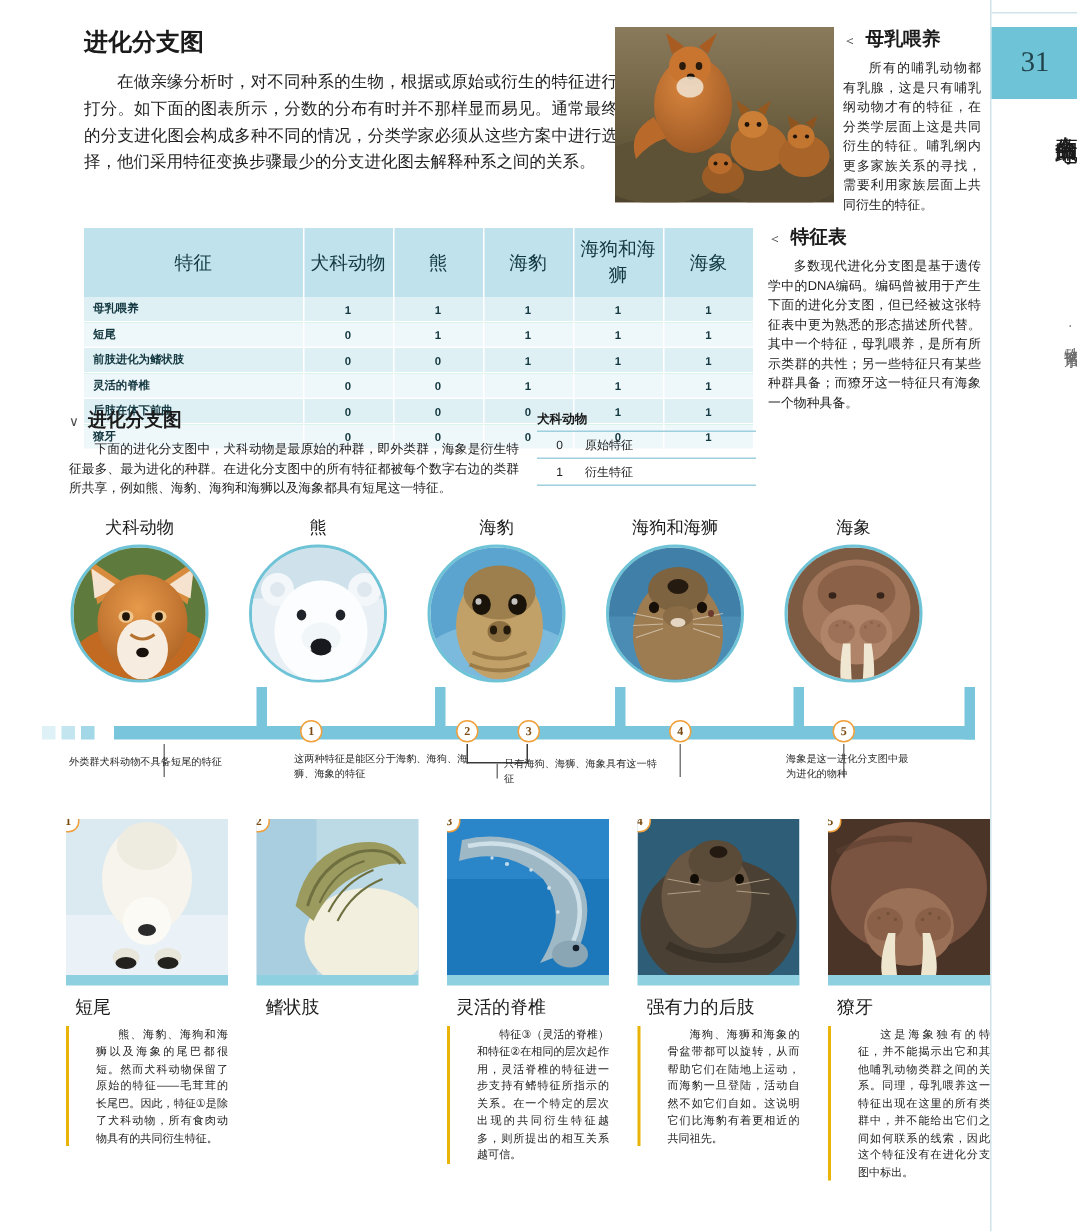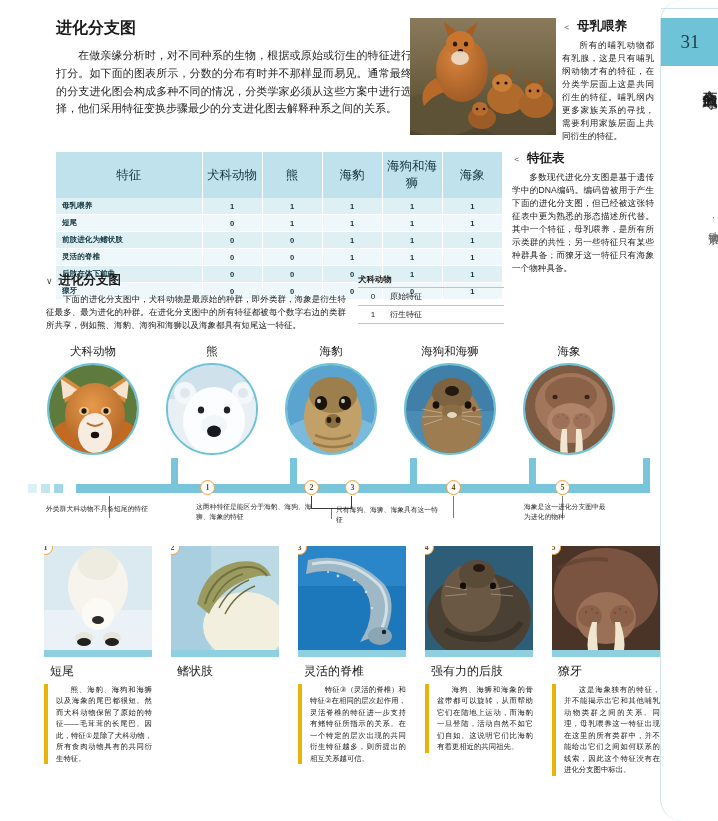--- a/index.html
+++ b/index.html
@@ -9,21 +9,21 @@
     background: #ffffff;
     font-family: "Liberation Sans", "DejaVu Sans", sans-serif;
     color: #1b1b1b;
     overflow: hidden;
     position: relative;
   }
 
   
   #right-rail {
     position: absolute; top: 0; right: 0; width: 58px; height: 821px;
-    border-left: 1px solid #cfe3ea; background: #fff; border-radius: 22px;
+    border-left: 1px solid #cfe3ea; background: #fff;
   }
   #page-number-badge {
     position: absolute; top: 18px; left: 0; width: 58px; height: 48px;
     background: #6ec3d6; color: #21424b;
     font-size: 19px; display: flex; align-items: center; justify-content: center;
     font-family: "Liberation Serif", serif;
   }
   #rail-vertical-title {
     position: absolute; top: 78px; left: 0; width: 58px;
     writing-mode: vertical-rl; text-orientation: upright;
@@ -165,21 +165,21 @@
     display: flex; align-items: center; justify-content: center; z-index: 4;
   }
   .card-bar { width: 108px; height: 7px; background: #8fd0e0; }
   .card-title {
     font-family: "Liberation Serif", serif;
     font-size: 12px; color: #1b1b1b; margin: 6px 0 4px 0;
     padding-left: 6px;
   }
   .card-body {
     font-size: 7.4px; line-height: 1.55; text-align: justify; text-indent: 2em;
-    color: #222; border-left: 4px solid #eab308; padding-left: 8px;
+    color: #222; border-left: 2px solid #eab308; padding-left: 18px;
   }
 </style>
 </head>
 <body>
 
 <div id="content">
 
   <div id="intro-block">
     <h1 id="page-title">进化分支图</h1>
     <p id="intro-paragraph">在做亲缘分析时，对不同种系的生物，根据或原始或衍生的特征进行打分。如下面的图表所示，分数的分布有时并不那样显而易见。通常最终的分支进化图会构成多种不同的情况，分类学家必须从这些方案中进行选择，他们采用特征变换步骤最少的分支进化图去解释种系之间的关系。</p>

